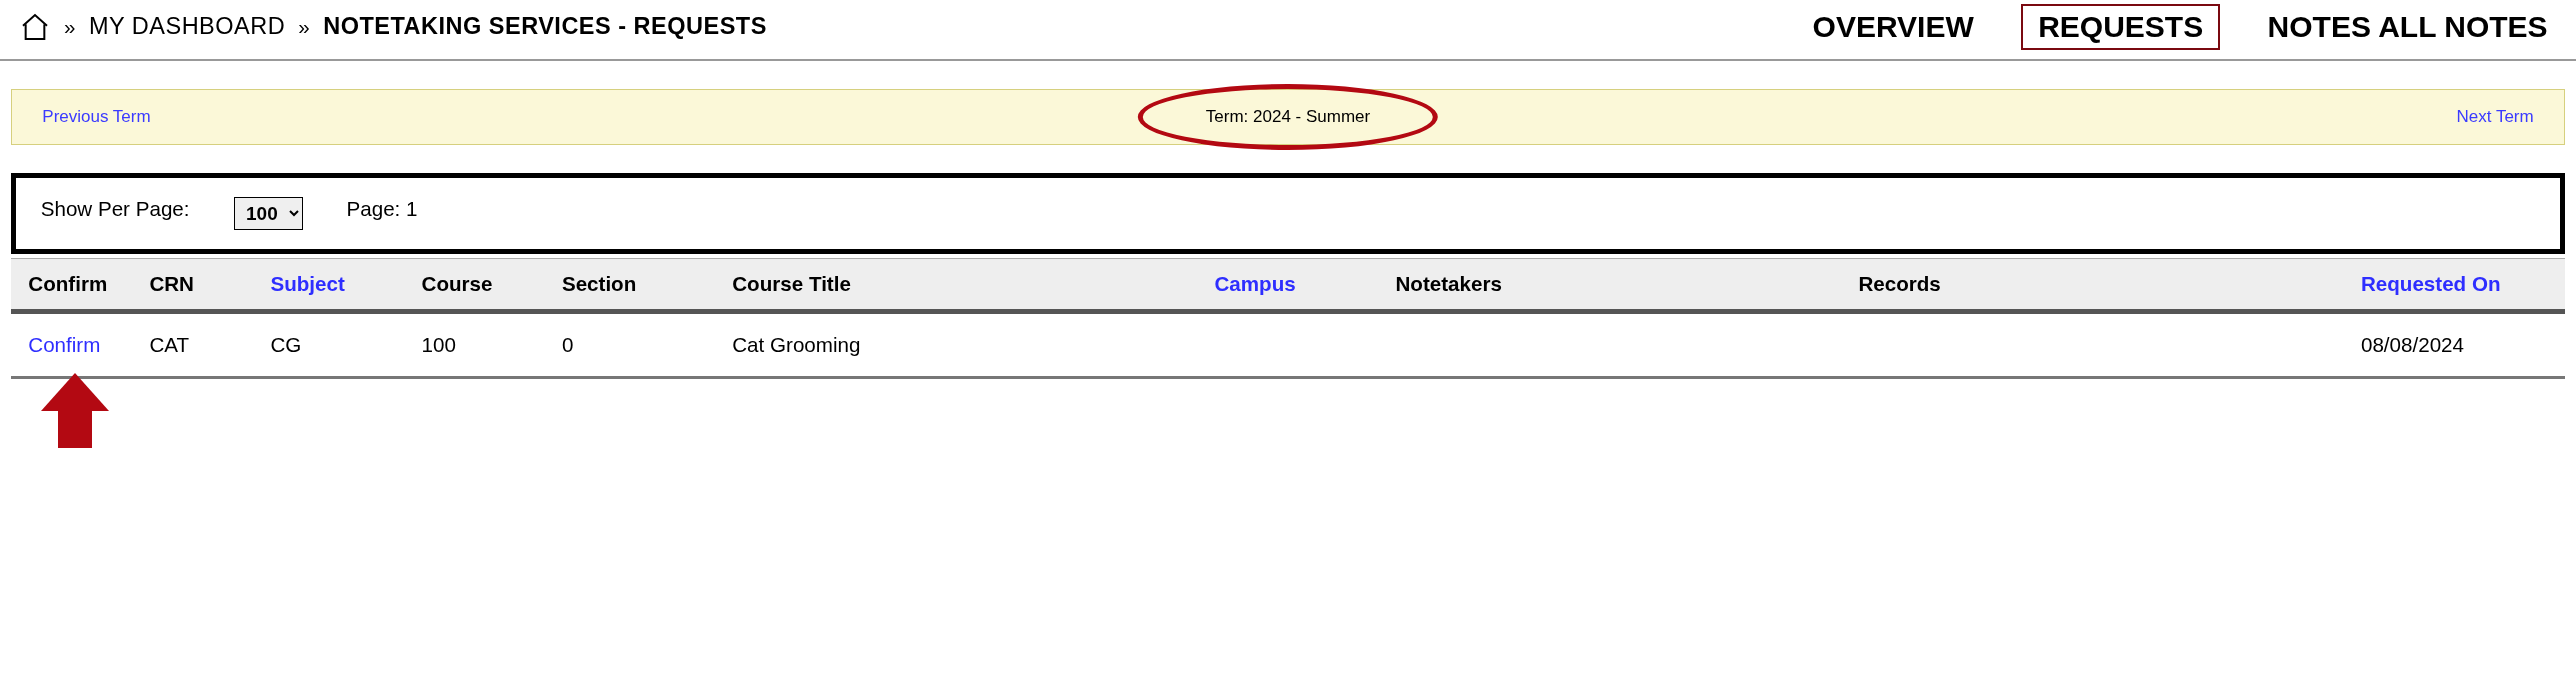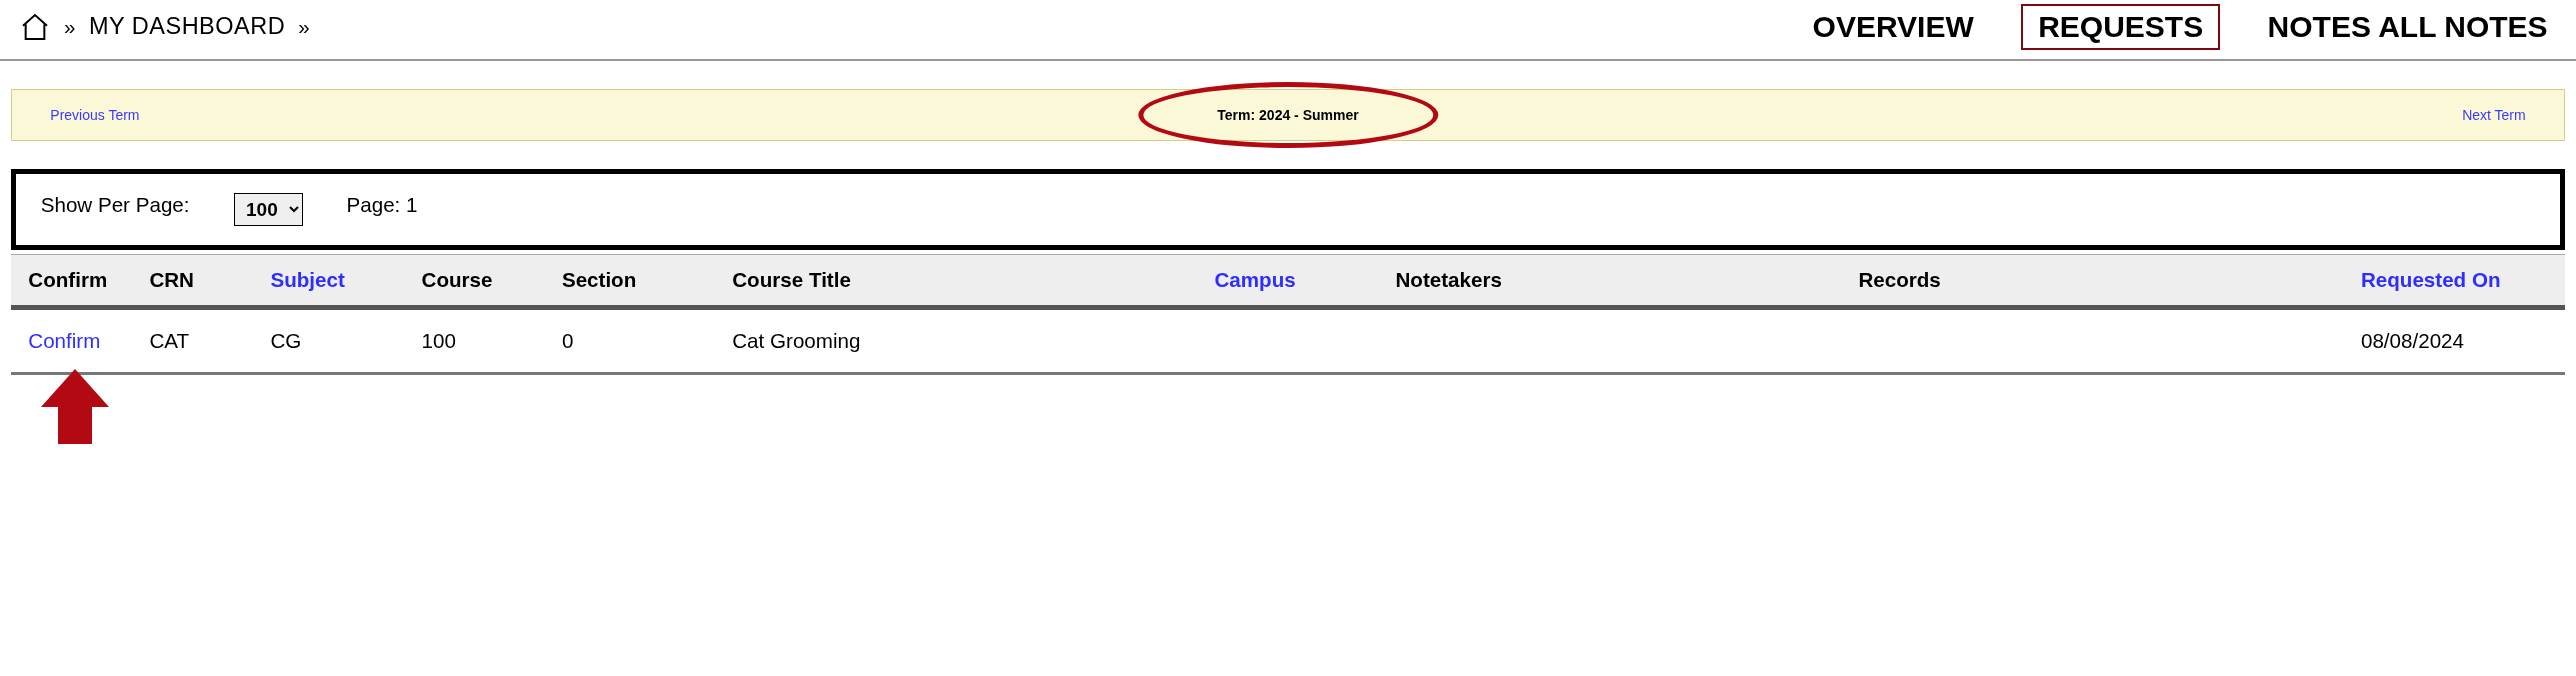--- a/index.html
+++ b/index.html
@@ -44,34 +44,34 @@
     }
 
     
     .term-bar {
       margin: 28px 11.3px 0 11.3px;
       background: #fbf8d8;
       border: 0.9px solid #d6d07e;
       display: flex;
       align-items: center;
       justify-content: space-between;
-      padding: 17px 38px;
-      font-size: 14px;
+      padding: 17px 30px;
+      font-size: 17px;
       position: relative;
     }
     .term-link { color: #3b3bff; cursor: pointer; }
     .term-center {
       position: absolute;
       left: 50%;
       transform: translateX(-50%);
       display:flex;
       align-items:center;
       gap: 0;
     }
-    .term-label { font-weight: 700; color: #000; }
+    .term-label { font-weight: 400; color: #000; }
     .term-circle {
       position: absolute;
       left: 50%;
       top: 50%;
       transform: translate(-50%, -50%);
       width: 300px;
       height: 66px;
       border: 5.6px solid #b30912;
       border-radius: 50%;
       pointer-events: none;
@@ -153,20 +153,21 @@
   <div class="breadcrumb">
     <span class="home-icon">
       <svg width="32" height="32" viewBox="0 0 24 24" fill="none" stroke="#000" stroke-width="1.5">
         <path d="M3 11 L12 3 L21 11"></path>
         <path d="M5 10 V21 H19 V10"></path>
       </svg>
     </span>
     <span class="chev">»</span>
     <span>MY DASHBOARD</span>
     <span class="chev">»</span>
+    <span class="current">NOTETAKING SERVICES - REQUESTS</span>
   </div>
   <div class="topnav">
     <span class="topnav-item">OVERVIEW</span>
     <span class="topnav-item active">REQUESTS</span>
     <span class="topnav-item">NOTES ALL NOTES</span>
   </div>
 </div>
 
 <div class="term-bar">
   <span class="term-link">Previous Term</span>

